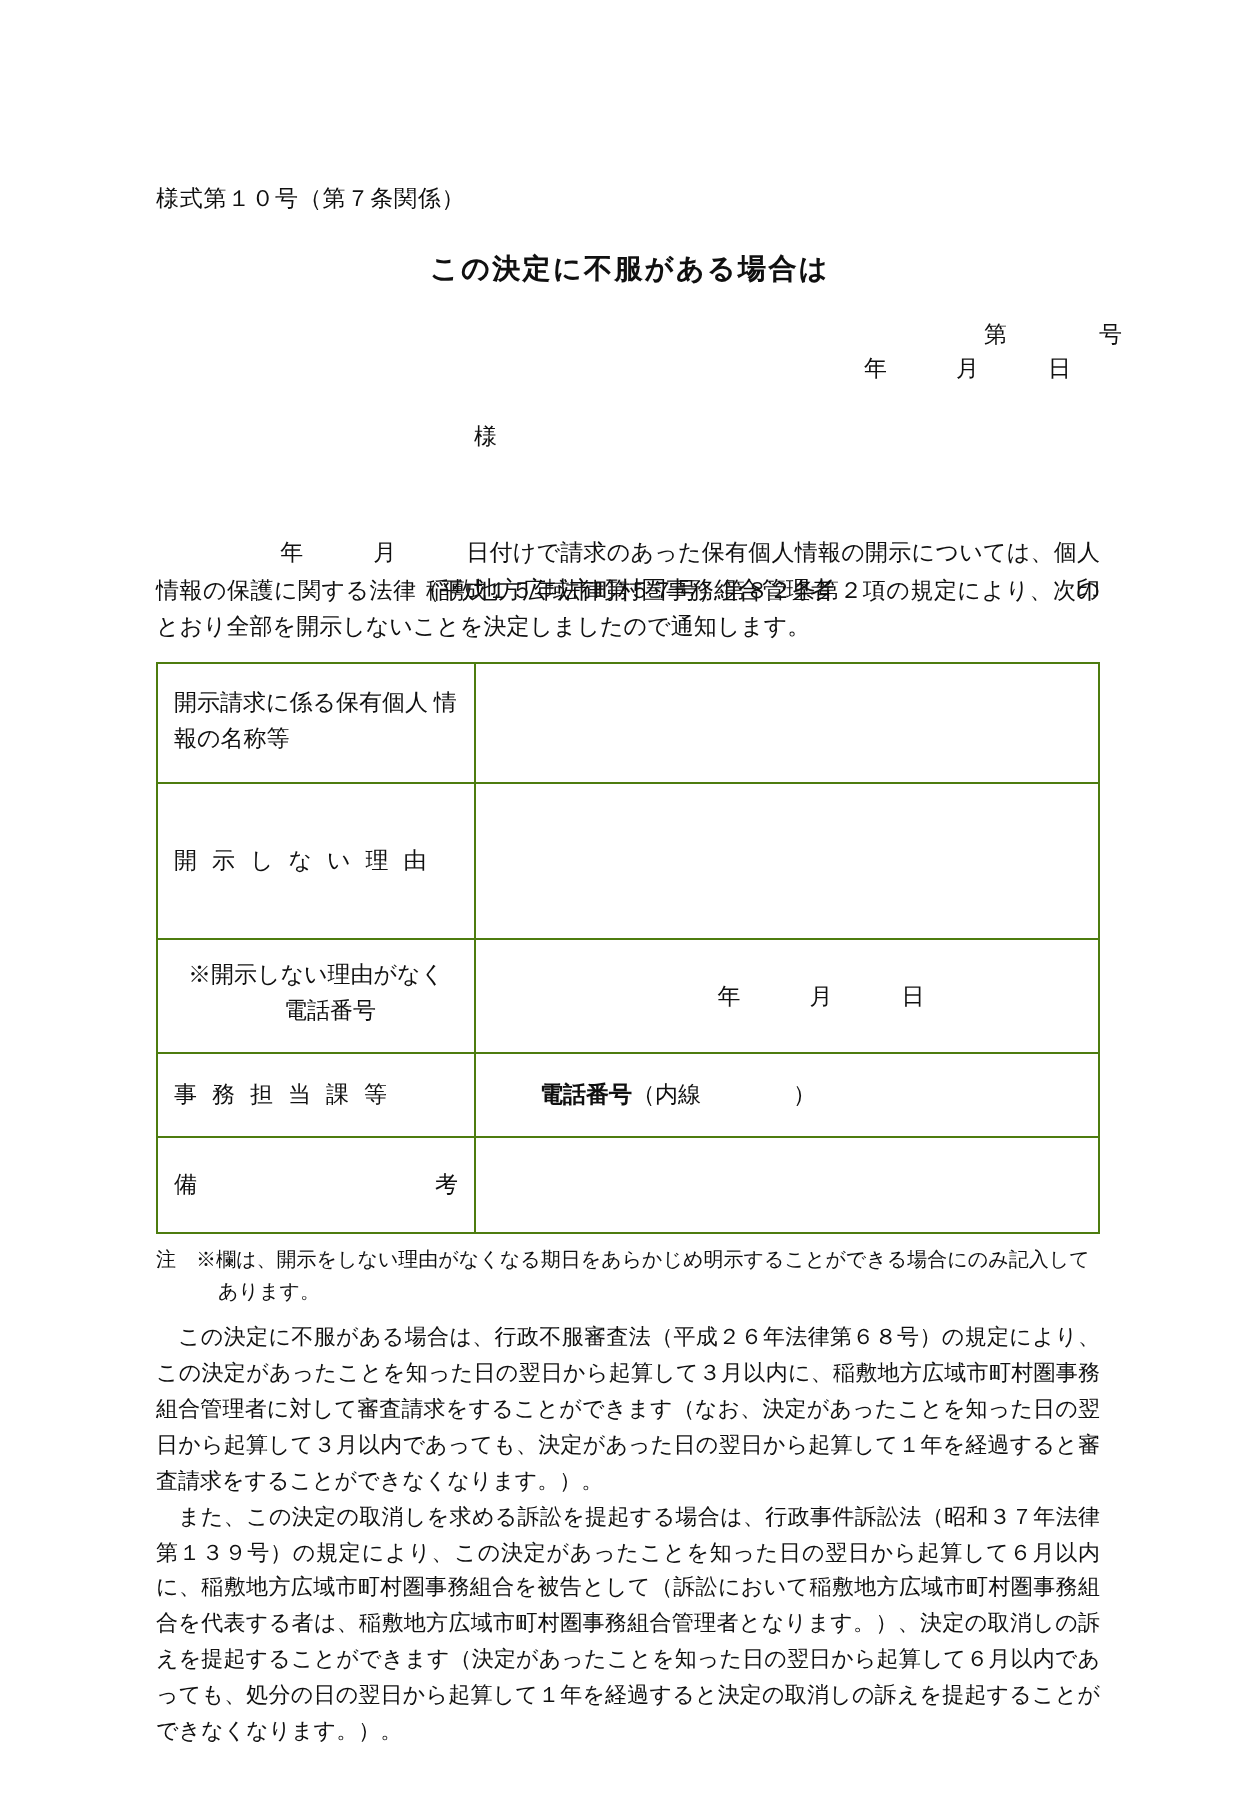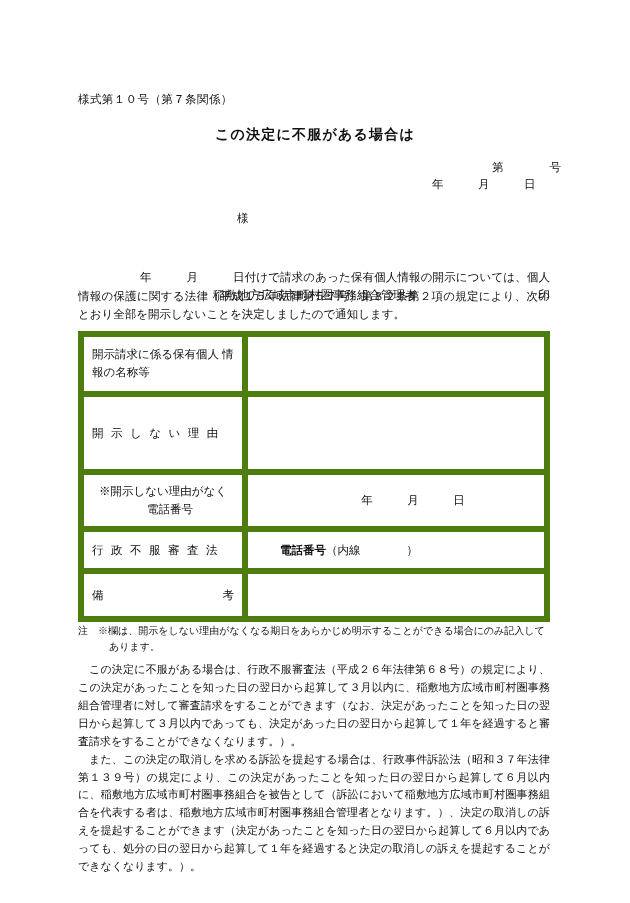--- a/index.html
+++ b/index.html
@@ -99,21 +99,21 @@
   .form-table {
     position: absolute;
     left: 78px;
     top: 331px;
     width: 472px;
     border-collapse: collapse;
     table-layout: fixed;
     font-size: 11.5px;
   }
   .form-table td {
-    border: 6px solid #4d7c0f;
+    border: 1px solid #4d7c0f;
     vertical-align: middle;
     padding: 0;
   }
   .form-table td.label {
     width: 142px;
     padding: 0 8px;
   }
   .form-table td.value {
     padding: 0 10px;
   }
@@ -204,21 +204,21 @@
         <td class="label">
           <span class="lbl-wrap">※開示しない理由がなく</span>
           <span class="lbl-wrap lbl-indent">電話番号</span>
         </td>
         <td class="value">
           <span class="date-cells">年　　　月　　　日</span>
         </td>
       </tr>
       <tr class="r4">
         <td class="label">
-          <span class="spaced">行政不服審査法</span>
+          <span class="spaced">事務担当課等</span>
         </td>
         <td class="value">
           <span class="tel-row">電話番号</span><span class="ext">（内線　　　　）</span>
         </td>
       </tr>
       <tr class="r5">
         <td class="label">
           <span class="spaced-wide">
             <span>備</span>
             <span>考</span>

